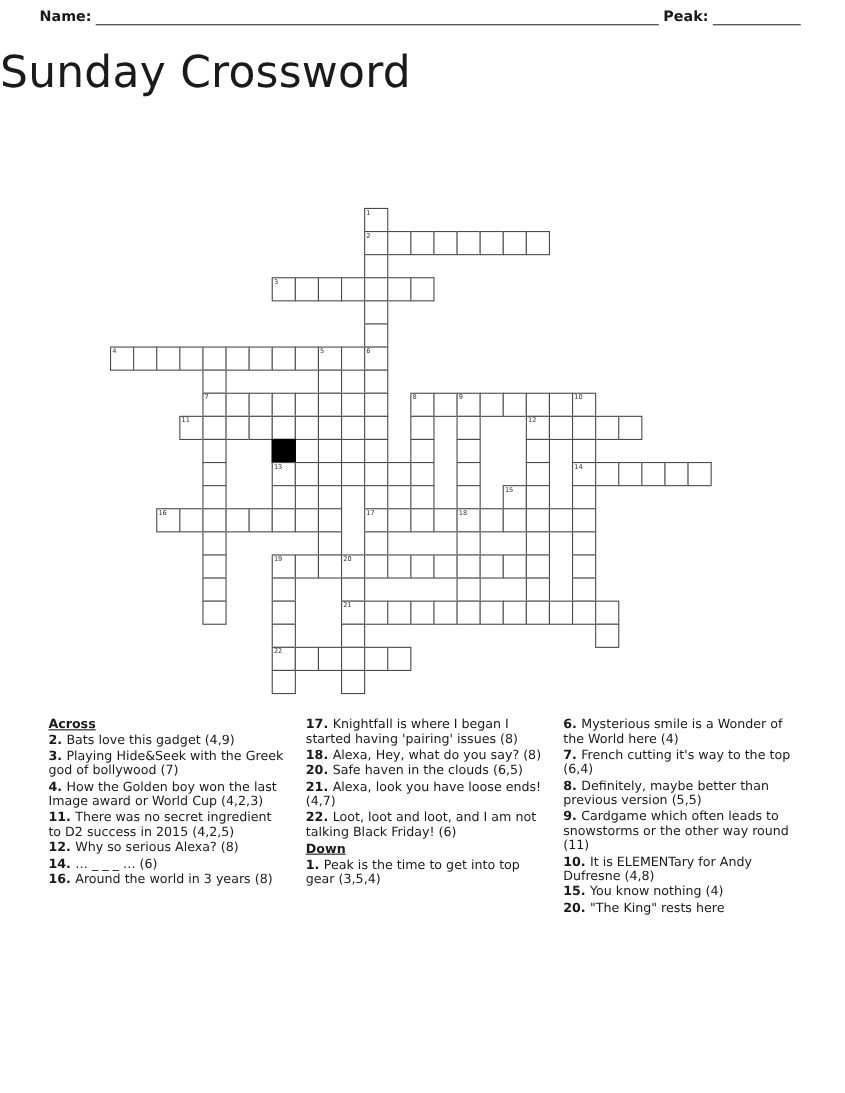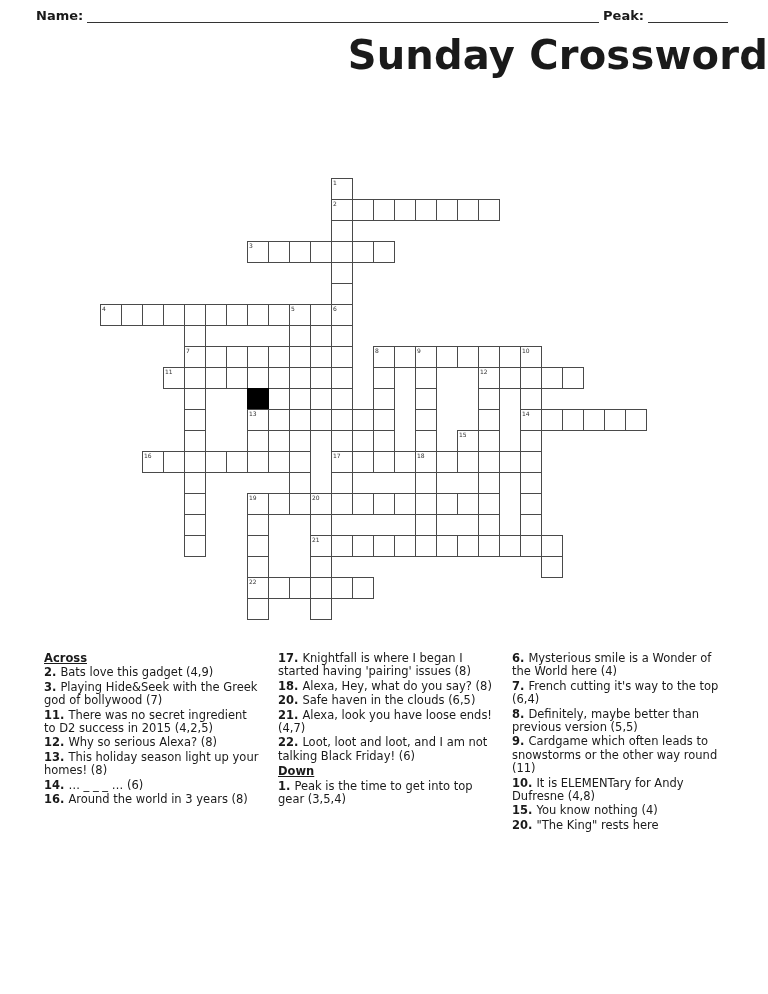--- a/index.html
+++ b/index.html
@@ -27,24 +27,24 @@
   .hdr-line {
     flex: 1;
     border-bottom: 1px solid #333;
     height: 14px;
     margin: 0 4px;
   }
   .hdr-line.short { flex: 0 0 80px; }
 
   
   .puzzle-title {
-    text-align: right;
+    text-align: left;
     font-size: 40px;
-    font-weight: bold;
-    margin: 9px 0 4px 0;
+    font-weight: normal;
+    margin: 20px 0 4px 0;
     letter-spacing: 0.2px;
   }
 
   
   #grid-wrap {
     position: relative;
     width: 768px;
     height: 440px;
   }
   #grid {
@@ -324,23 +324,23 @@
       <div class="cell" style="left: 147px; top: 420px;"></div>
       <div class="cell" style="left: 210px; top: 420px;"></div>
     </div>
 </div>
 
 <div id="clues">
   <div class="clue-head">Across</div>
   <div id="across-list">
       <p class="clue"><b>2. </b><span>Bats love this gadget (4,9)</span></p>
       <p class="clue"><b>3. </b><span>Playing Hide&amp;Seek with the Greek god of bollywood (7)</span></p>
+      <p class="clue"><b>4. </b><span>How the Golden boy won the last Image award or World Cup (4,2,3)</span></p>
       <p class="clue"><b>11. </b><span>There was no secret ingredient to D2 success in 2015 (4,2,5)</span></p>
       <p class="clue"><b>12. </b><span>Why so serious Alexa? (8)</span></p>
-      <p class="clue"><b>13. </b><span>This holiday season light up your homes! (8)</span></p>
       <p class="clue"><b>14. </b><span>… _ _ _ … (6)</span></p>
       <p class="clue"><b>16. </b><span>Around the world in 3 years (8)</span></p>
       <p class="clue"><b>17. </b><span>Knightfall is where I began I started having 'pairing' issues (8)</span></p>
       <p class="clue"><b>18. </b><span>Alexa, Hey, what do you say? (8)</span></p>
       <p class="clue"><b>20. </b><span>Safe haven in the clouds (6,5)</span></p>
       <p class="clue"><b>21. </b><span>Alexa, look you have loose ends! (4,7)</span></p>
       <p class="clue"><b>22. </b><span>Loot, loot and loot, and I am not talking Black Friday! (6)</span></p>
     </div>
   <div class="clue-head" style="margin-top:2px;">Down</div>
   <div id="down-list">

